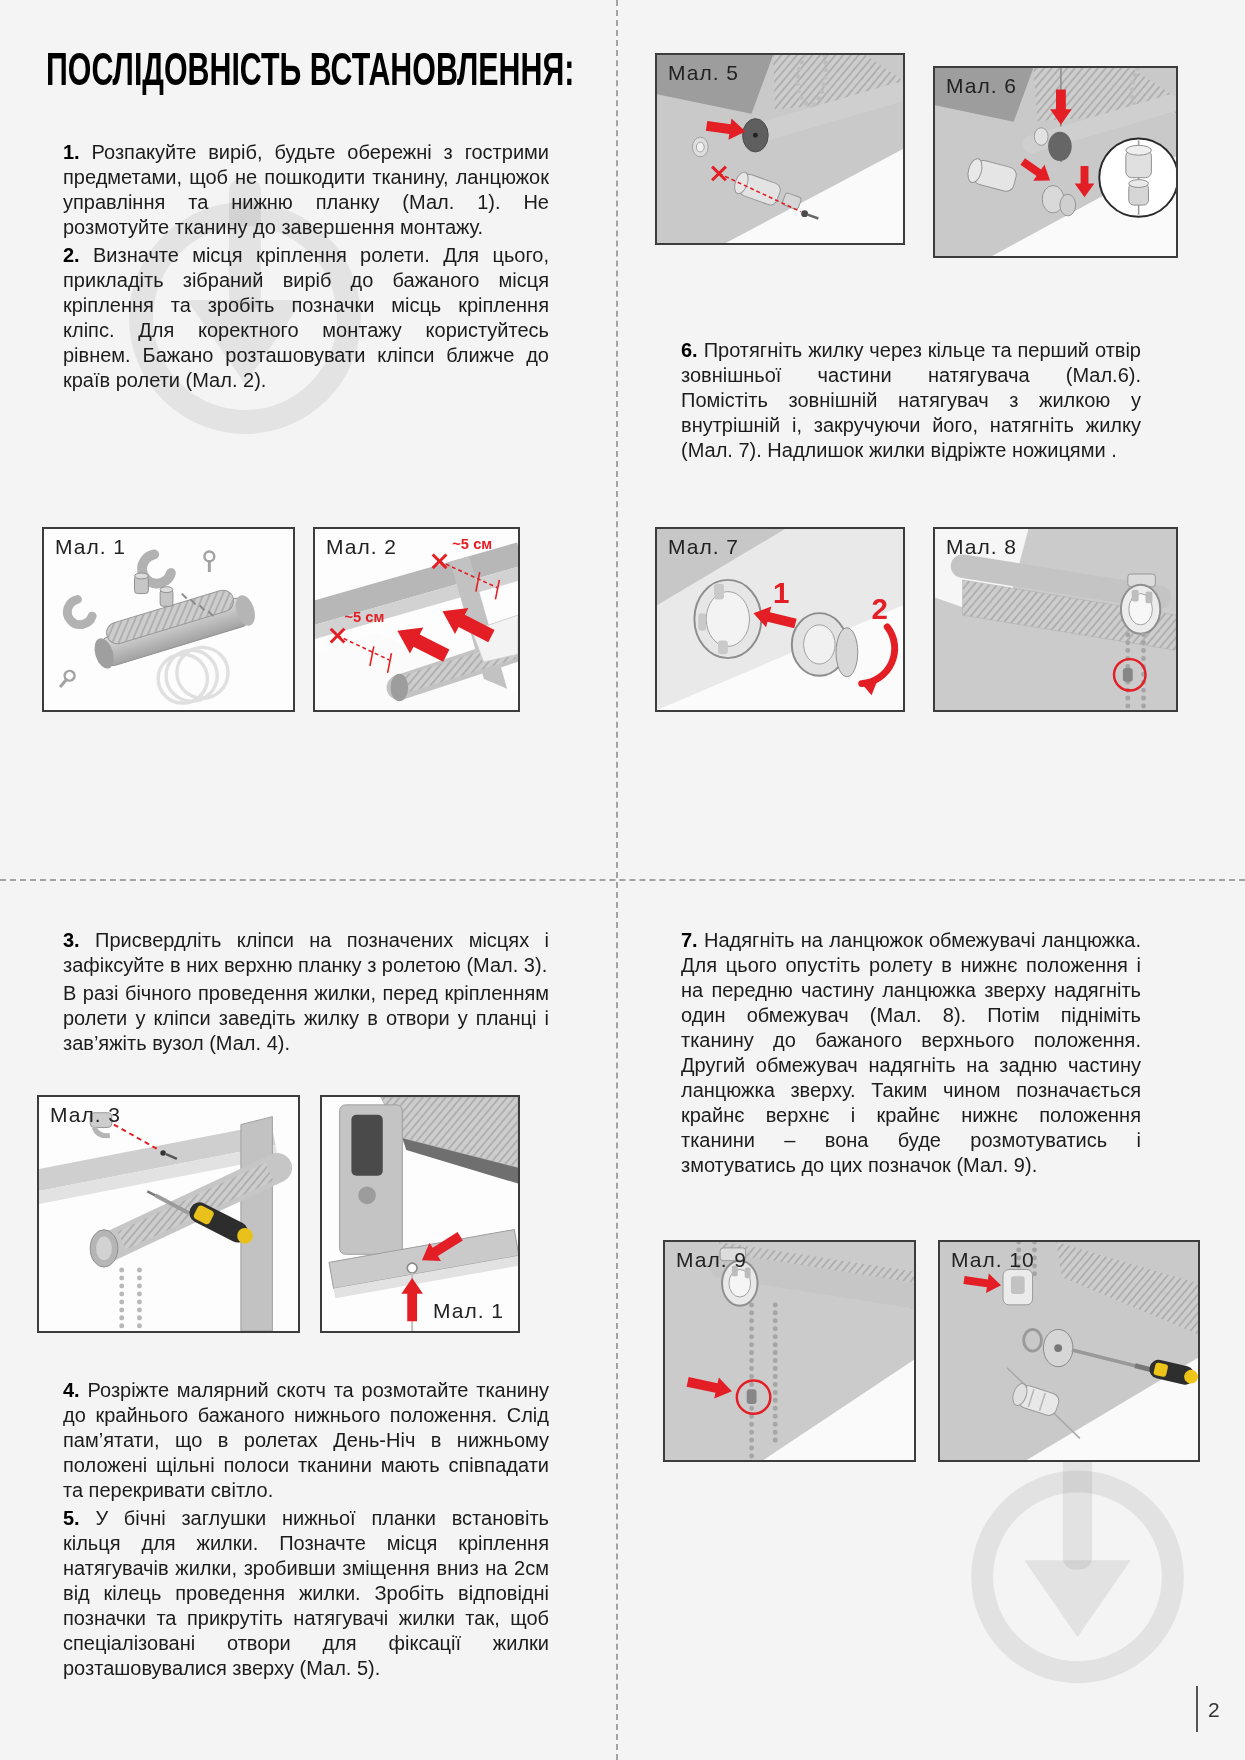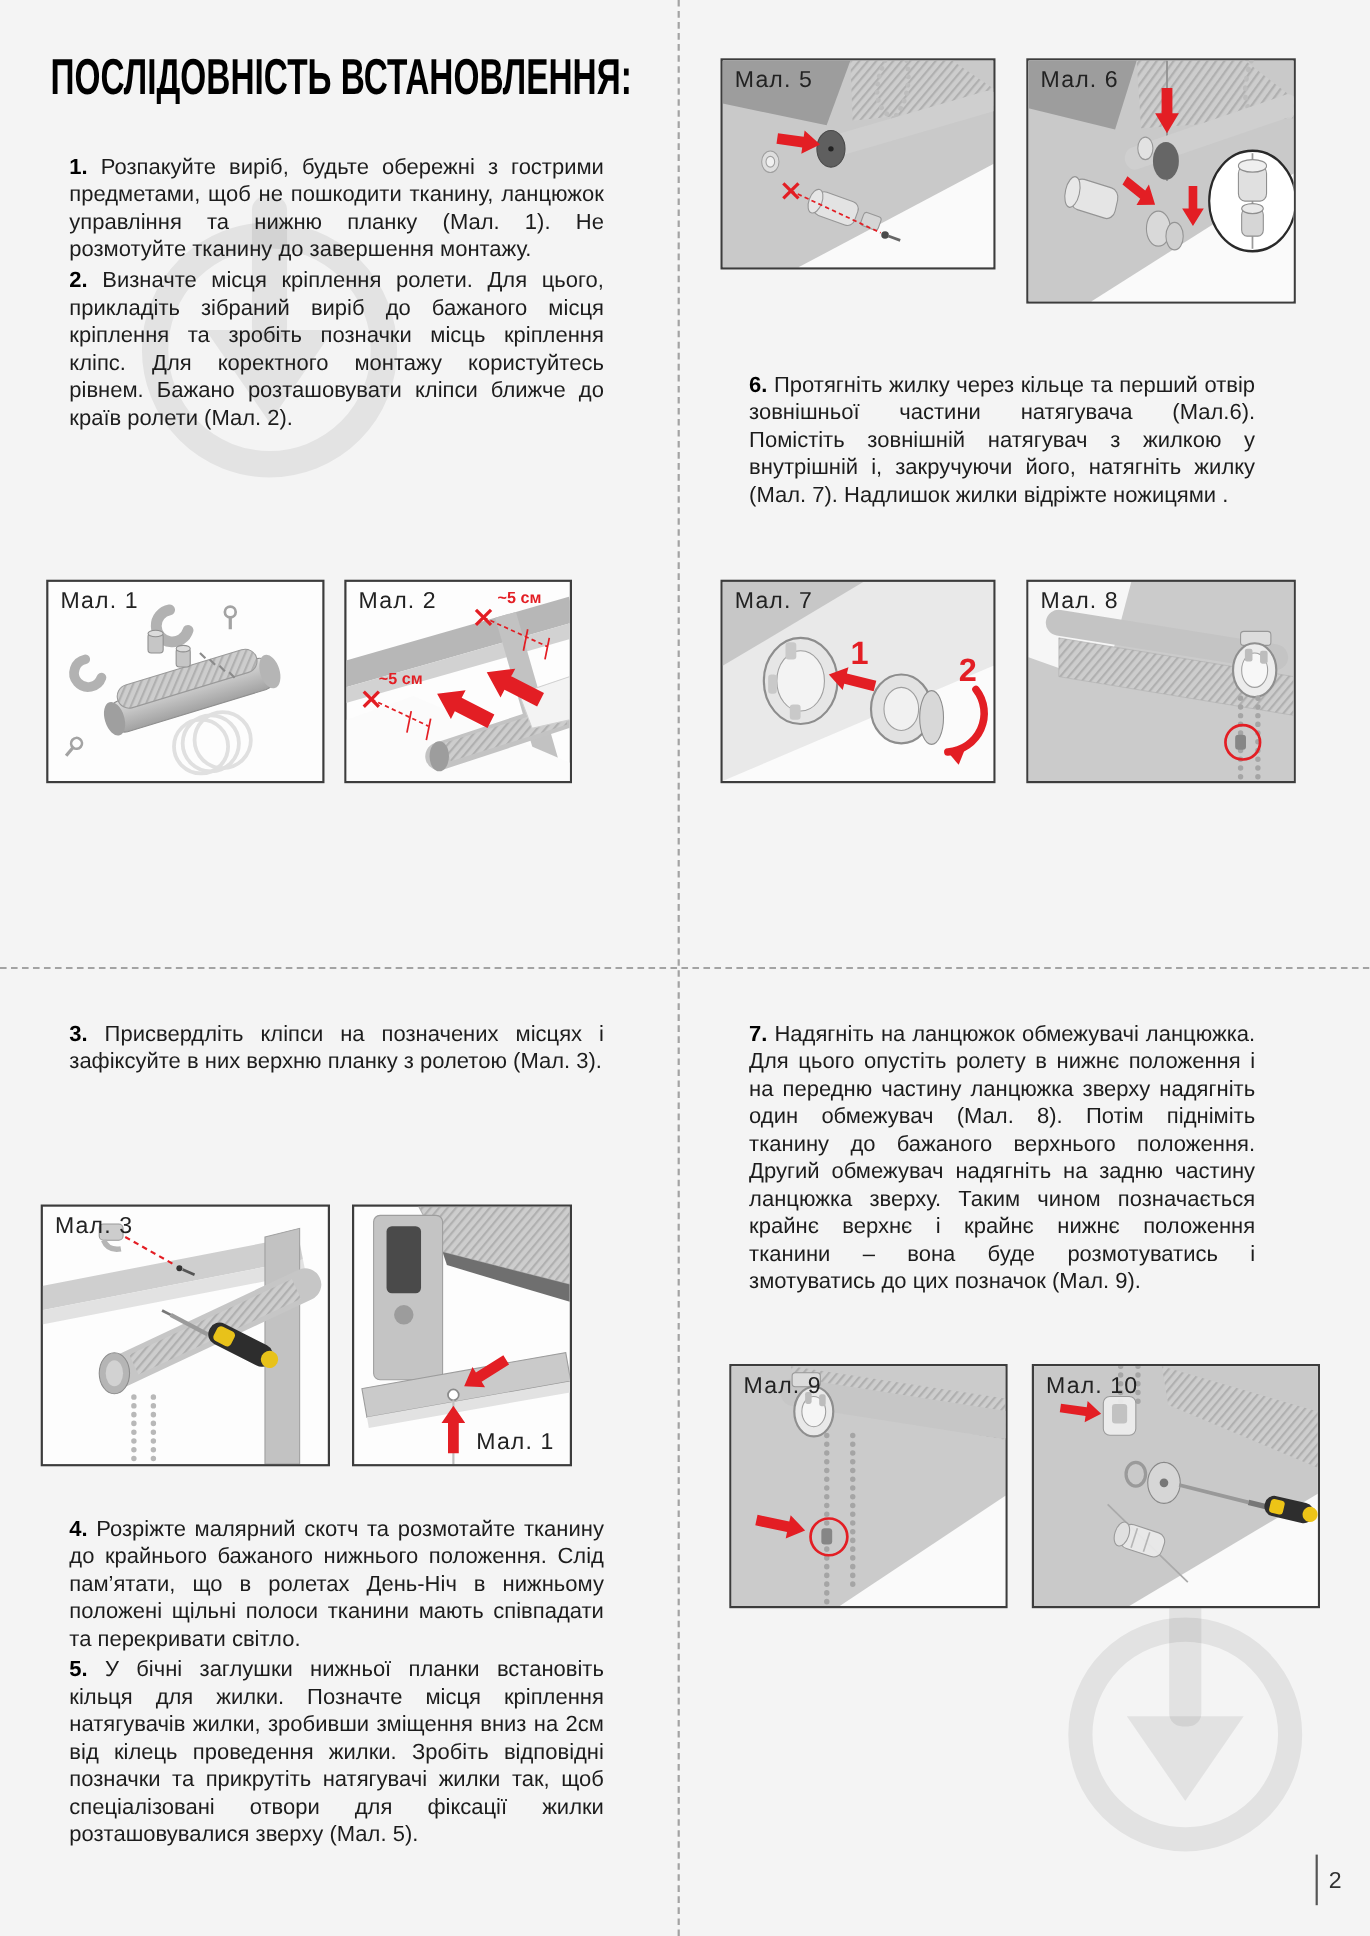--- a/index.html
+++ b/index.html
@@ -76,20 +76,21 @@
     <p><b>1.</b> <span>Розпакуйте виріб, будьте обережні з гострими предметами, щоб не пошкодити тканину, ланцюжок управління та нижню планку (Мал. 1). Не розмотуйте тканину до завершення монтажу.</span></p>
     <p><b>2.</b> <span>Визначте місця кріплення ролети. Для цього, прикладіть зібраний виріб до бажаного місця кріплення та зробіть позначки місць кріплення кліпс. Для коректного монтажу користуйтесь рівнем. Бажано розташовувати кліпси ближче до країв ролети (Мал. 2).</span></p>
   </div>
 
   <div class="textcol" style="left:655px;top:338px;width:460px">
     <p><b>6.</b> <span>Протягніть жилку через кільце та перший отвір зовнішньої частини натягувача (Мал.6). Помістіть зовнішній натягувач з жилкою у внутрішній і, закручуючи його, натягніть жилку (Мал. 7).  Надлишок жилки відріжте ножицями .</span></p>
   </div>
 
   <div class="textcol" style="left:37px;top:928px;width:486px">
     <p><b>3.</b> <span>Присвердліть кліпси на позначених місцях і зафіксуйте в них верхню планку з ролетою (Мал. 3).</span></p>
+    <p><span>В разі бічного проведення  жилки, перед кріпленням ролети у кліпси заведіть жилку в отвори у планці і зав’яжіть вузол (Мал. 4).</span></p>
   </div>
 
   <div class="textcol" style="left:37px;top:1378px;width:486px">
     <p><b>4.</b> <span>Розріжте малярний скотч та розмотайте тканину до крайнього бажаного нижнього положення. Слід пам’ятати, що в ролетах День-Ніч в нижньому положені щільні полоси  тканини мають співпадати та перекривати світло.</span></p>
     <p><b>5.</b> <span>У бічні заглушки нижньої планки встановіть кільця для жилки. Позначте місця кріплення натягувачів жилки, зробивши зміщення вниз на 2см від кілець проведення жилки. Зробіть відповідні позначки та прикрутіть натягувачі жилки так, щоб спеціалізовані отвори для фіксації жилки розташовувалися зверху (Мал. 5).</span></p>
   </div>
 
   <div class="textcol" style="left:655px;top:928px;width:460px">
     <p><b>7.</b> <span>Надягніть на ланцюжок обмежувачі ланцюжка. Для цього опустіть ролету в нижнє положення і на передню частину ланцюжка зверху надягніть один обмежувач (Мал. 8). Потім підніміть тканину до бажаного верхнього положення. Другий обмежувач надягніть на задню частину ланцюжка зверху. Таким чином позначається крайнє верхнє і крайнє нижнє положення тканини – вона буде розмотуватись і змотуватись до цих позначок (Мал. 9).</span></p>
   </div>
@@ -205,21 +206,21 @@
         <line x1="63" y1="121" x2="146" y2="160" stroke-width="1.6" stroke-dasharray="4 3"></line>
       </g>
       <g>
         <circle cx="150" cy="162" r="3.5" fill="#4a4a4a"></circle>
           <line x1="153" y1="163" x2="164" y2="167" stroke="#666" stroke-width="2.5"></line>
       </g>
     </svg>
     <span class="figlabel">Мал. 5</span>
   </div>
 
-  <div class="figbox" style="left:933px;top:53px;width:245px;height:223px">
+  <div class="figbox" style="left:933px;top:66px;width:245px;height:192px">
     <svg viewBox="0 0 245 192" preserveAspectRatio="none">
       <rect width="245" height="192" fill="#c9c9c9"></rect>
       <polygon points="0,0 100,0 80,55 0,38" fill="#9d9d9d"></polygon>
       <polygon points="100,0 200,0 245,30 245,46 104,54" fill="url(#hatch)"></polygon>
       <polygon points="58,192 245,90 245,192" fill="#fafafa"></polygon>
       <path d="M206 0 q-14 34 6 48" stroke="#bdbdbd" stroke-width="4.5" stroke-dasharray="0.1 7.5" stroke-linecap="round" fill="none"></path>
       <line x1="128" y1="0" x2="128" y2="96" stroke="#8f8f8f" stroke-width="1.6"></line>
       <g>
         <line x1="98" y1="78" x2="240" y2="36" stroke="#cfcfcf" stroke-width="18" stroke-linecap="round"></line>
         <ellipse cx="127" cy="80" rx="12" ry="15" fill="#666"></ellipse>

